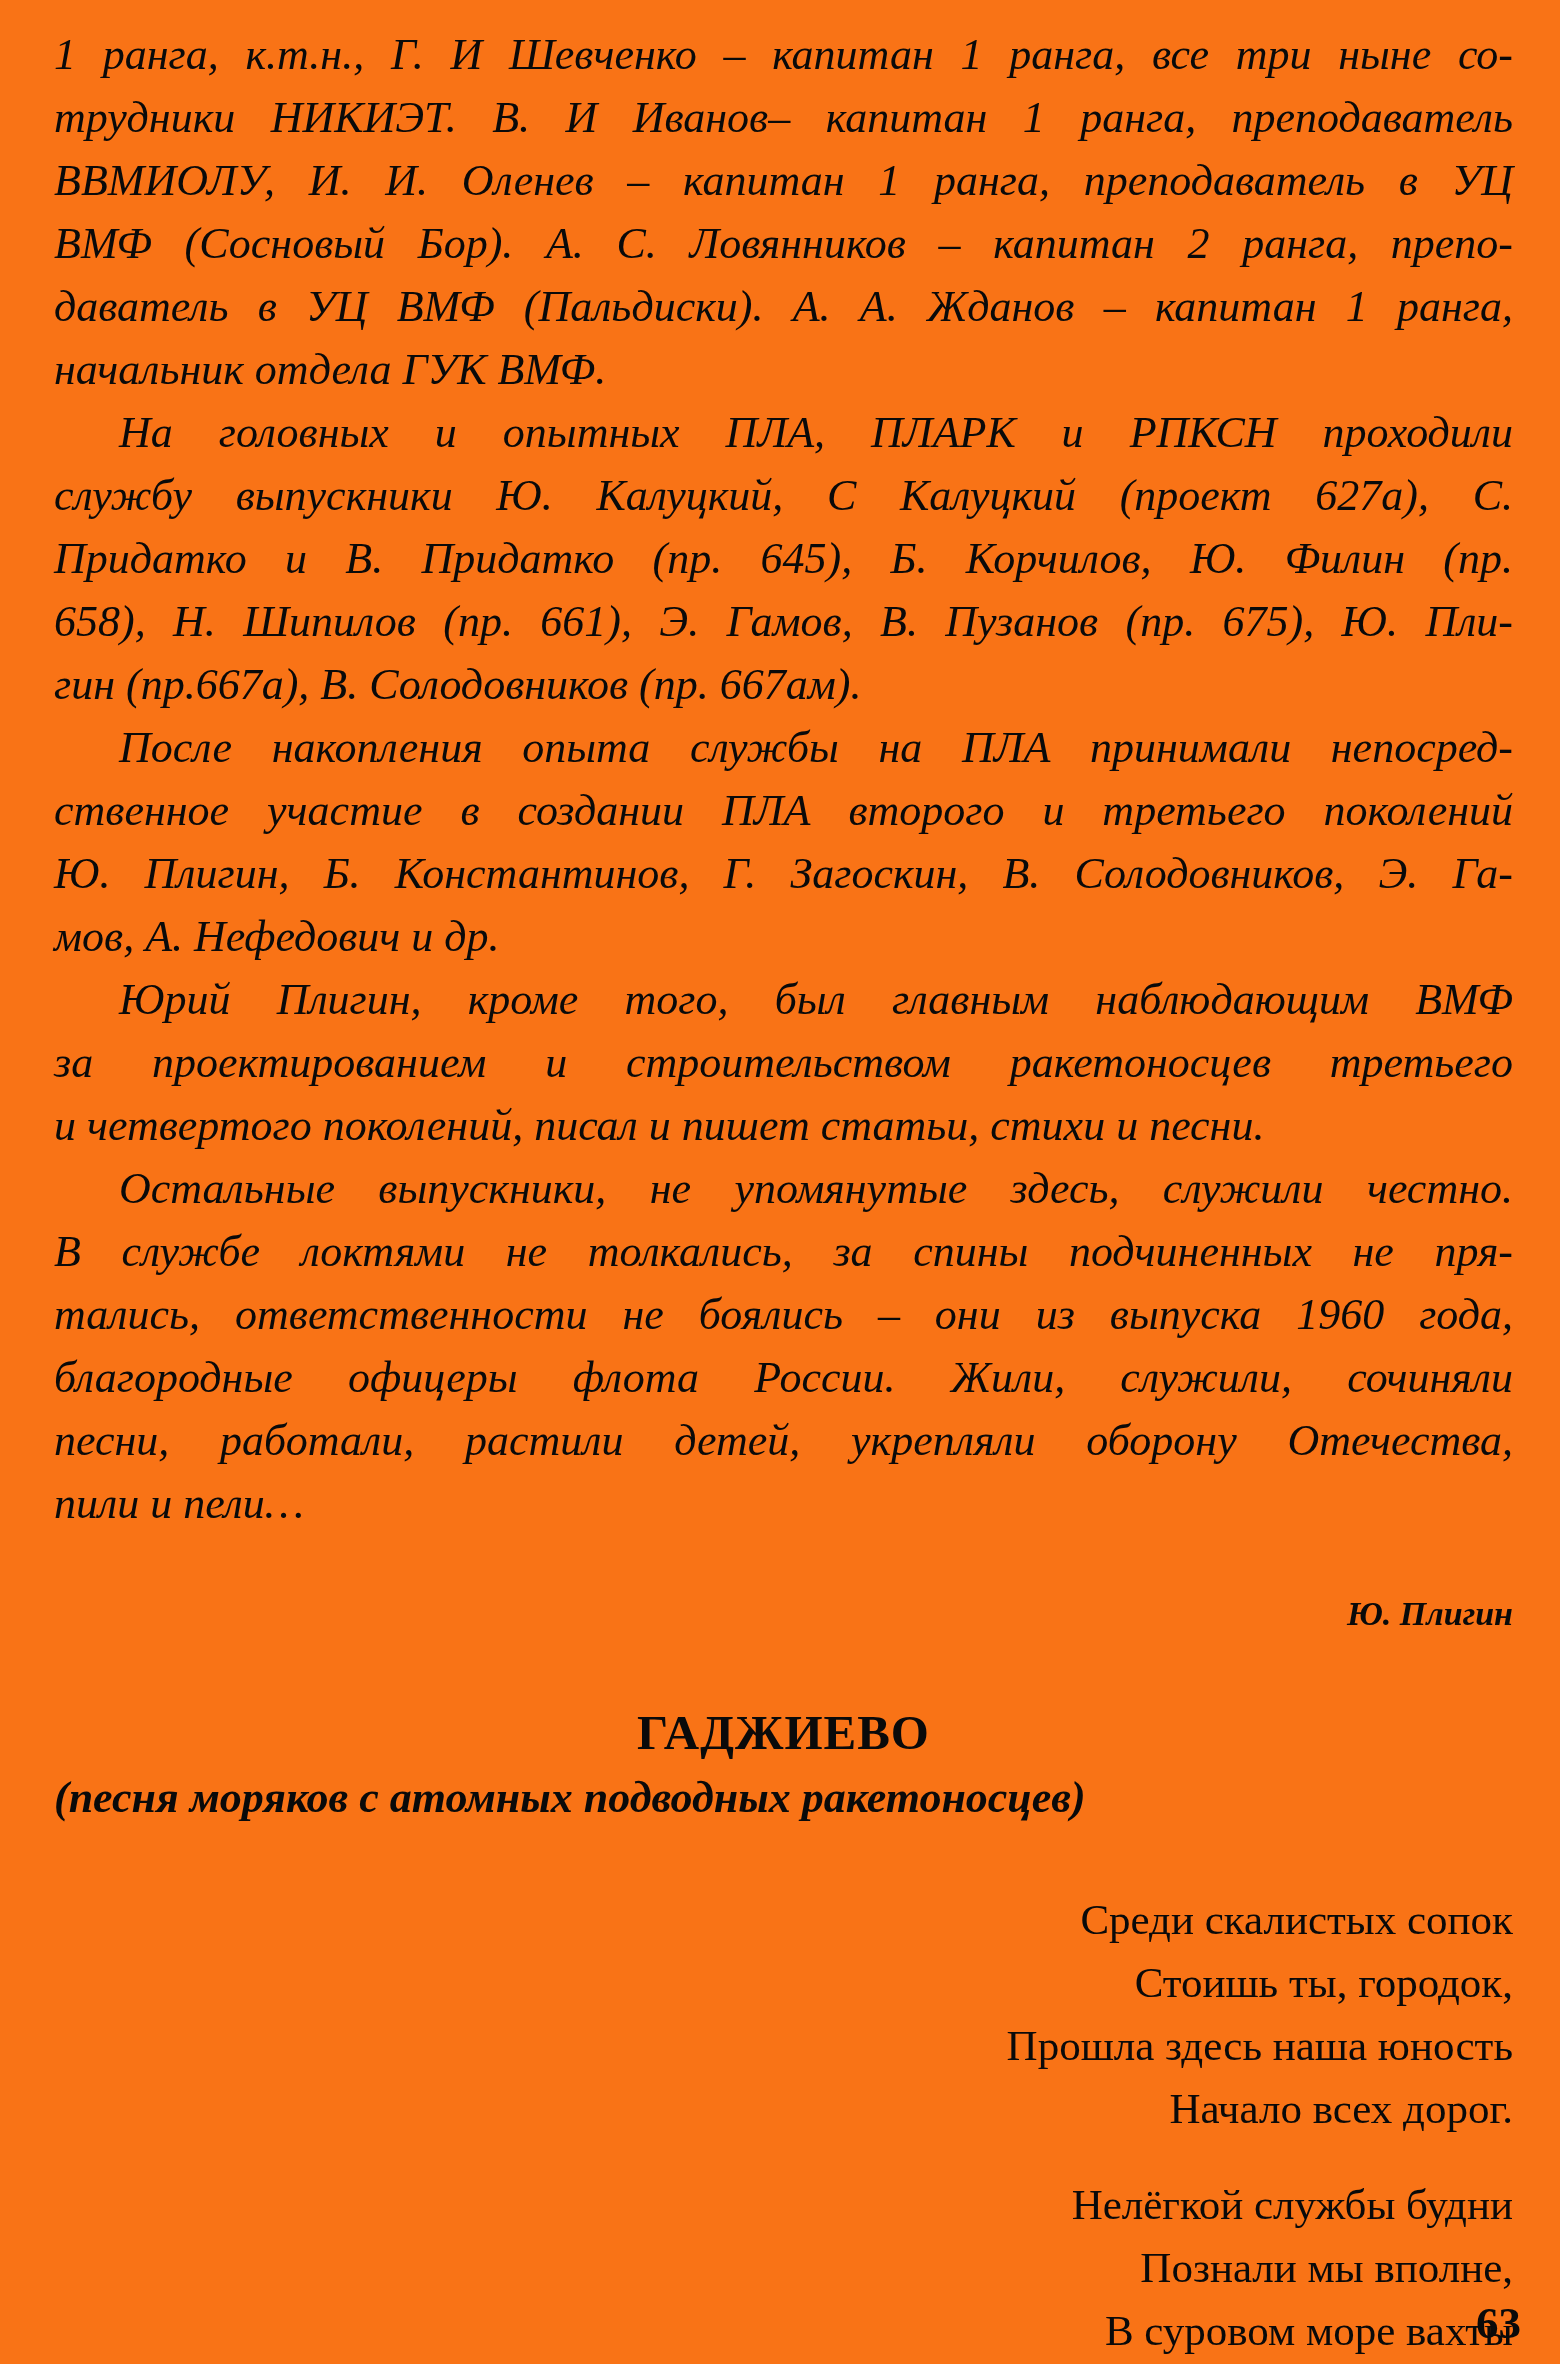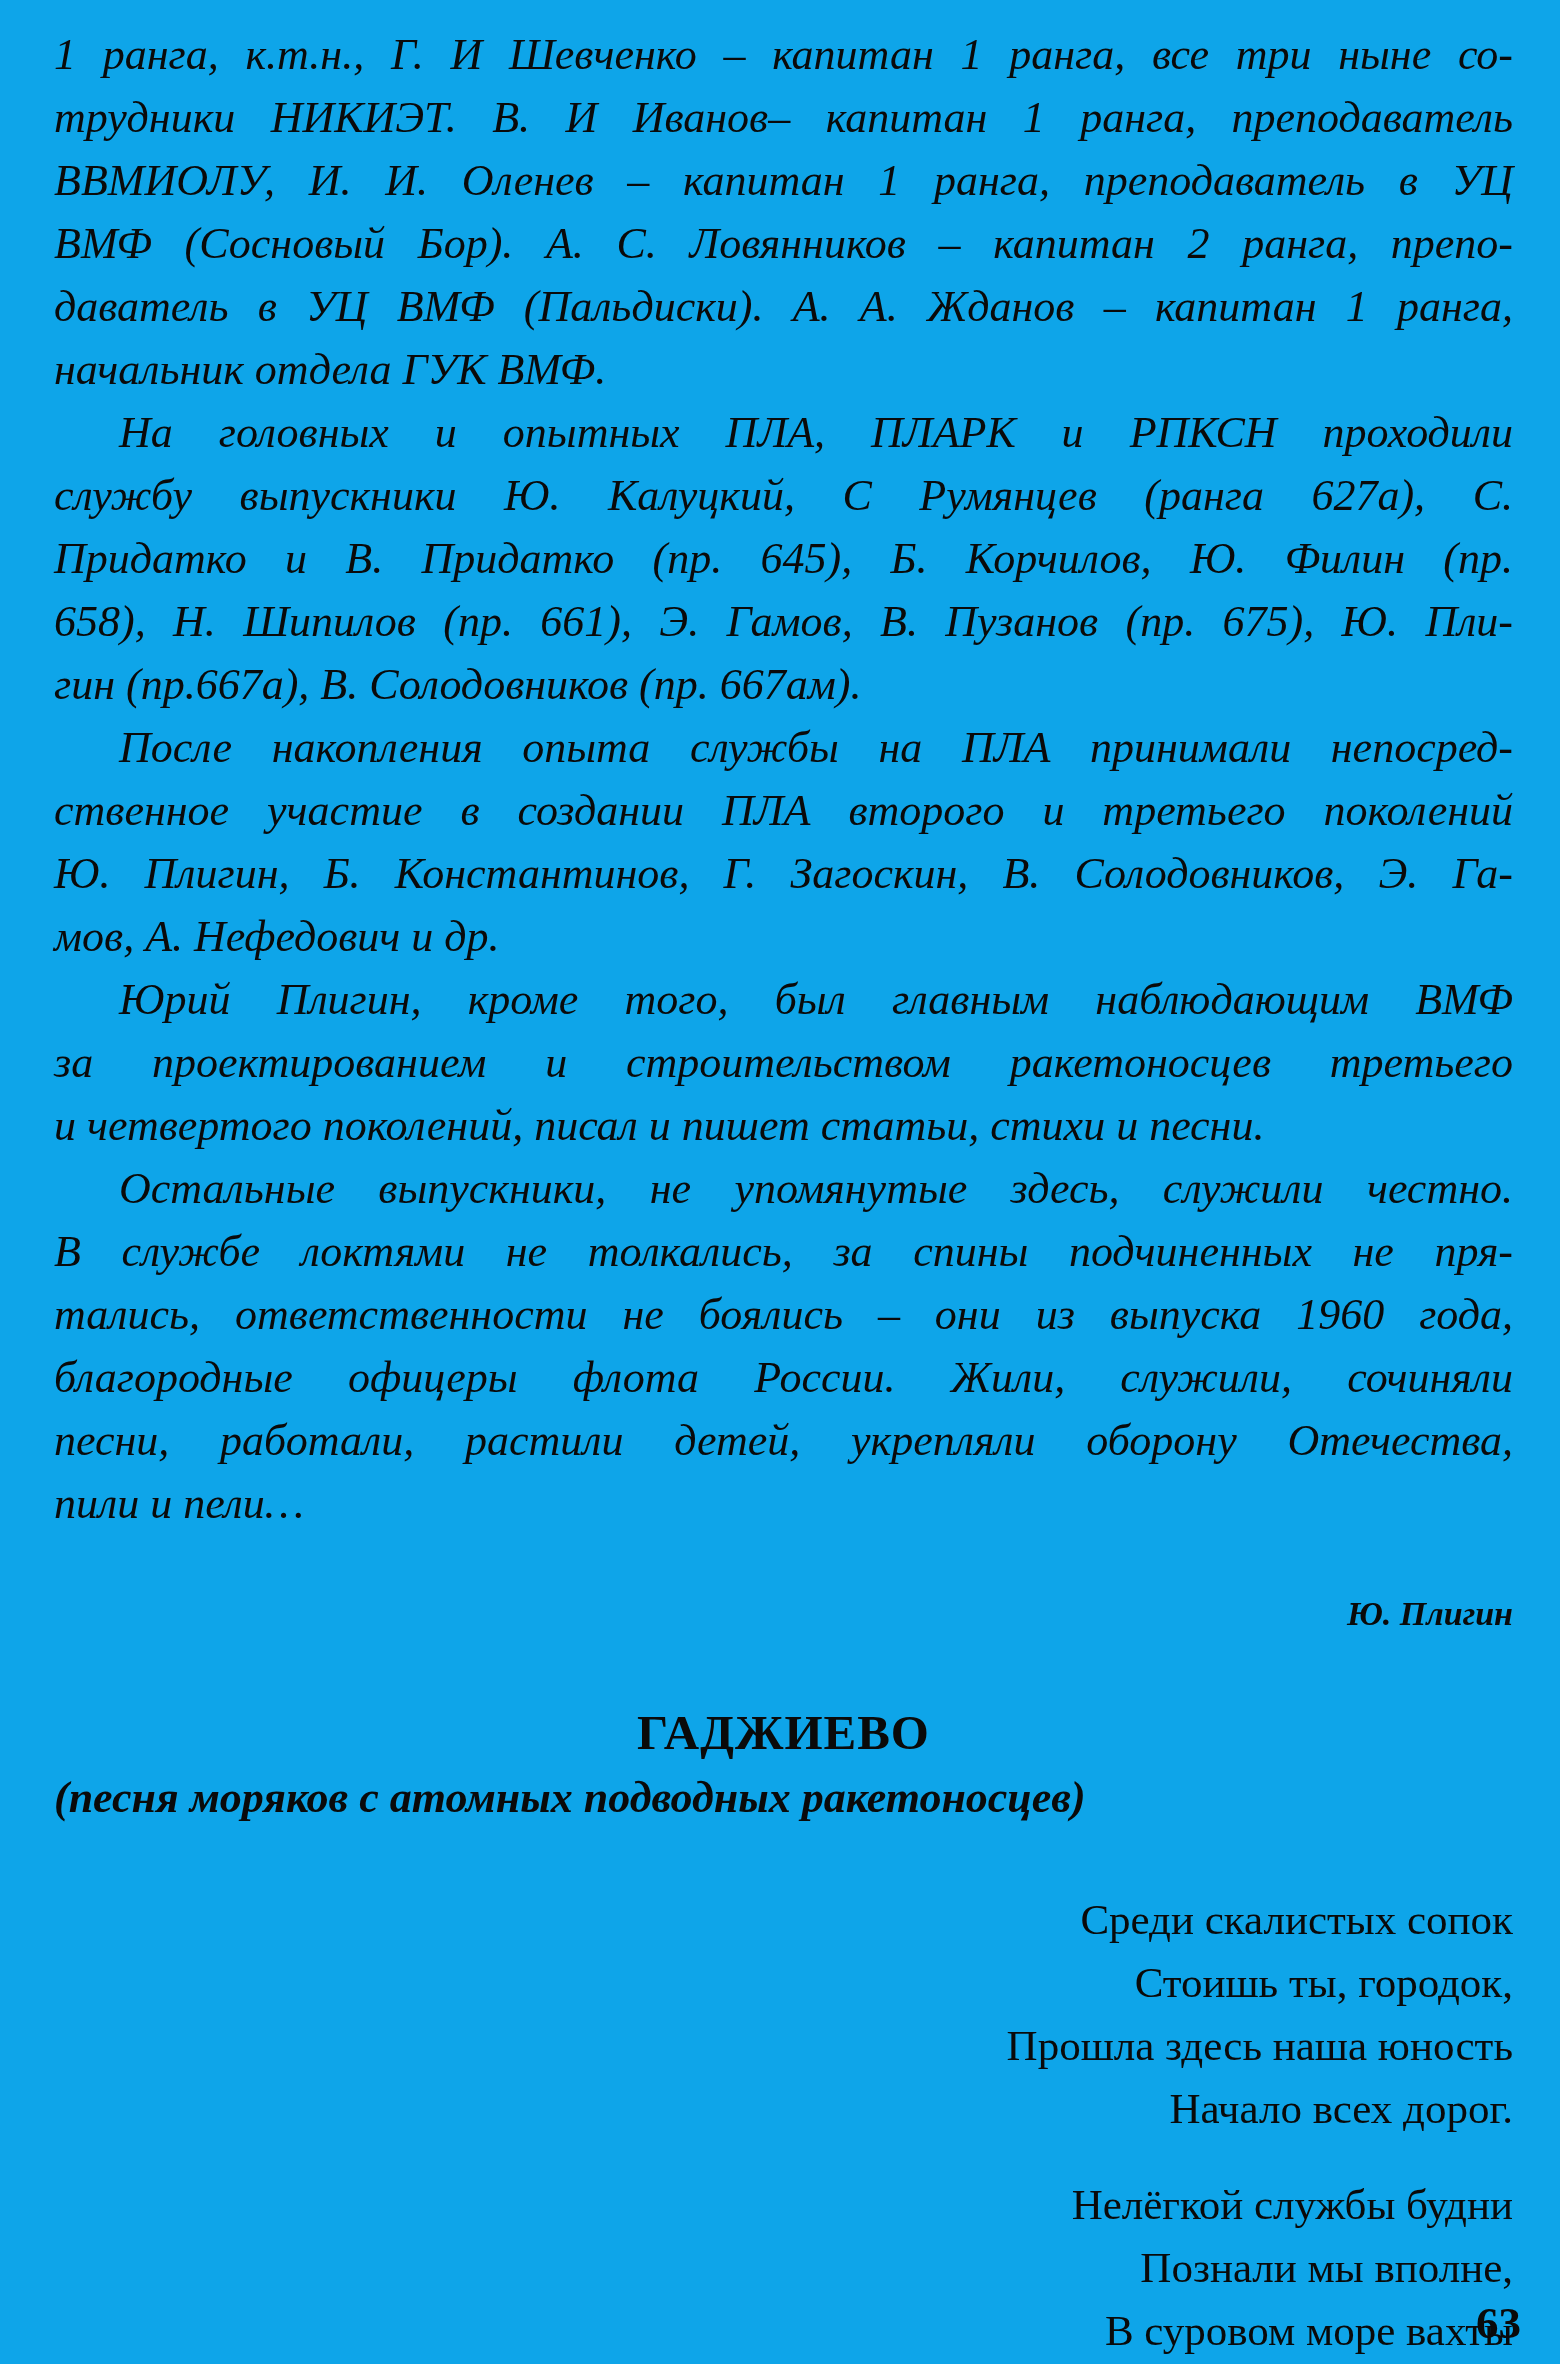--- a/index.html
+++ b/index.html
@@ -5,21 +5,21 @@
   html, body {
     margin: 0;
     padding: 0;
     background: #e8e8e8;
   }
   .page {
     position: relative;
     width: 1560px;
     height: 2365px;
     margin: 0 auto;
-    background: #0ea5e9;
+    background: #f97316;
     color: #0a0a0a;
     font-family: "Liberation Serif", "DejaVu Serif", serif;
     box-sizing: border-box;
     padding: 23.4px 47px 0 54px;
     overflow: hidden;
   }
   .body-text {
     font-style: italic;
     font-size: 44px;
     line-height: 63px;
@@ -94,21 +94,21 @@
       <div class="paragraph">
         <div class="line justify">1 ранга, к.т.н., Г. И Шевченко – капитан 1 ранга, все три ныне со-</div>
         <div class="line justify">трудники НИКИЭТ. В. И Иванов– капитан 1 ранга, преподаватель</div>
         <div class="line justify">ВВМИОЛУ, И. И. Оленев – капитан 1 ранга, преподаватель в УЦ</div>
         <div class="line justify">ВМФ (Сосновый Бор). А. С. Ловянников – капитан 2 ранга, препо-</div>
         <div class="line justify">даватель в УЦ ВМФ (Пальдиски). А. А. Жданов – капитан 1 ранга,</div>
         <div class="line last">начальник отдела ГУК ВМФ.</div>
       </div>
       <div class="paragraph">
         <div class="line justify indent">На головных и опытных ПЛА, ПЛАРК и РПКСН проходили</div>
-        <div class="line justify">службу выпускники Ю. Калуцкий, С Румянцев (ранга 627а), С.</div>
+        <div class="line justify">службу выпускники Ю. Калуцкий, С Калуцкий (проект 627а), С.</div>
         <div class="line justify">Придатко и В. Придатко (пр. 645), Б. Корчилов, Ю. Филин (пр.</div>
         <div class="line justify">658), Н. Шипилов (пр. 661), Э. Гамов, В. Пузанов (пр. 675), Ю. Пли-</div>
         <div class="line last">гин (пр.667а), В. Солодовников (пр. 667ам).</div>
       </div>
       <div class="paragraph">
         <div class="line justify indent">После накопления опыта службы на ПЛА принимали непосред-</div>
         <div class="line justify">ственное участие в создании ПЛА второго и третьего поколений</div>
         <div class="line justify">Ю. Плигин, Б. Константинов, Г. Загоскин, В. Солодовников, Э. Га-</div>
         <div class="line last">мов, А. Нефедович и др.</div>
       </div>

